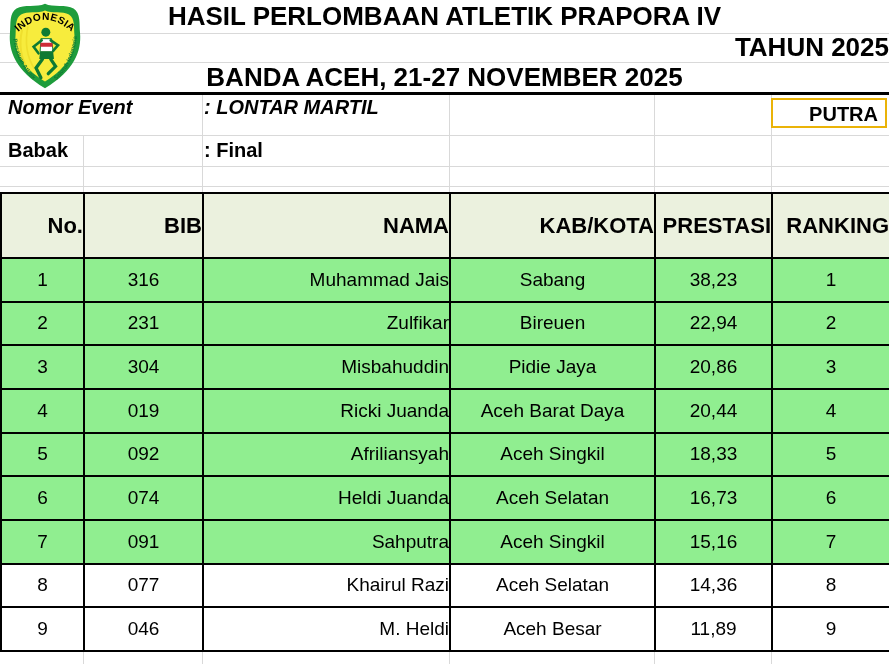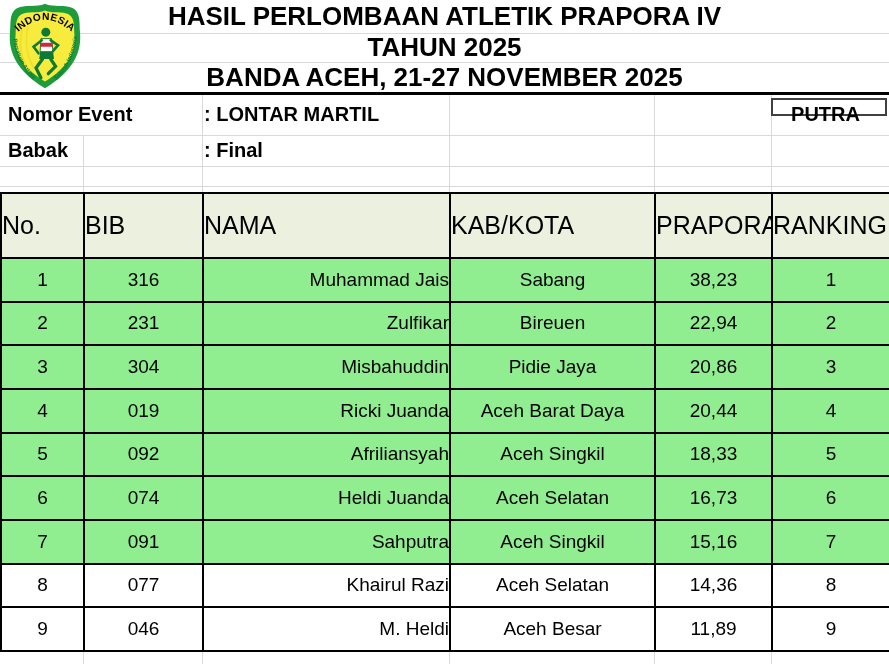--- a/index.html
+++ b/index.html
@@ -7,47 +7,47 @@
     position:relative; width:889px; height:664px; background:#fff;
     font-family:"Liberation Sans", sans-serif; color:#000; overflow:hidden;
   }
   .gridline-h { position:absolute; left:0; width:889px; height:1px; background:var(--grid,#D9D9D9); }
   .gridline-v { position:absolute; width:1px; background:var(--grid,#D9D9D9); }
   .title-line {
     position:absolute; left:0; width:889px; text-align:center;
     font-weight:bold; font-size:26px; white-space:nowrap;
   }
   .t1 { top:0;  height:33px; line-height:33px; }
-  .t2 { top:33px; height:29px; line-height:29px; }
+  .t2 { top:33px; height:29px; line-height:29px;text-align:right; }
   .t3 { top:62px; height:44px; line-height:30px; }
   .thick-rule { position:absolute; top:92px; left:0; width:889px; height:3px; background:#000; }
   .logo { position:absolute; left:4px; top:2px; width:82px; height:88px; }
   .event-label, .event-value {
     position:absolute; font-weight:bold; font-size:20px; white-space:nowrap;
   }
   .event-label { left:8px; }
   .event-value { left:204px; }
-  .row1 { top:94px;  height:40px; line-height:40px; }
+  .row1 { top:87px;  height:40px; line-height:40px;font-style:italic; }
   .row2 { top:135px; height:31px; line-height:31px; }
   .category-box {
-    position:absolute; left:771px; top:98px; width:116px; height:18px;
-    box-sizing:border-box; border:2px solid #404040; background:#fff;
+    position:absolute; left:771px; top:98px; width:116px; height:30px;
+    box-sizing:border-box; border:2px solid #eab308; background:#fff;
     font-weight:bold; font-size:20px; line-height:29px;
-    text-align:center; padding-right:7px;
+    text-align:right; padding-right:7px;
   }
   table.results {
     position:absolute; top:192px; left:0; width:889px; height:460px;
     border-collapse:collapse; table-layout:fixed;
   }
   .results th, .results td {
     border:2px solid #000; padding:0; overflow:hidden; white-space:nowrap;
   }
   .results thead tr { height:65px; }
   .results th {
-    background:var(--headerbg,#EBF1DE); font-weight:normal; font-size:25px; text-align:left;
+    background:var(--headerbg,#EBF1DE); font-weight:bold; font-size:22px; text-align:right;
   }
   .results td { font-size:19px; text-align:center; font-weight:normal; }
   .results td.col-nama { text-align:right; padding-left:9px; }
   .results tr.hl td { background:var(--hl,#90EE90); }
 </style>
 </head>
 <body>
 
 <div class="page">
 
@@ -118,21 +118,21 @@
       <col style="width:205px">
         <col style="width:117px">
         <col style="width:118px">
     </colgroup>
     <thead>
       <tr id="results-head-row">
           <th>No.</th>
           <th>BIB</th>
           <th>NAMA</th>
           <th>KAB/KOTA</th>
-          <th>PRAPORA</th>
+          <th>PRESTASI</th>
           <th>RANKING</th>
         </tr>
     </thead>
     <tbody id="results-body">
         <tr class="hl">
           <td>1</td>
           <td>316</td>
           <td class="col-nama">Muhammad Jais</td>
           <td>Sabang</td>
           <td>38,23</td>

